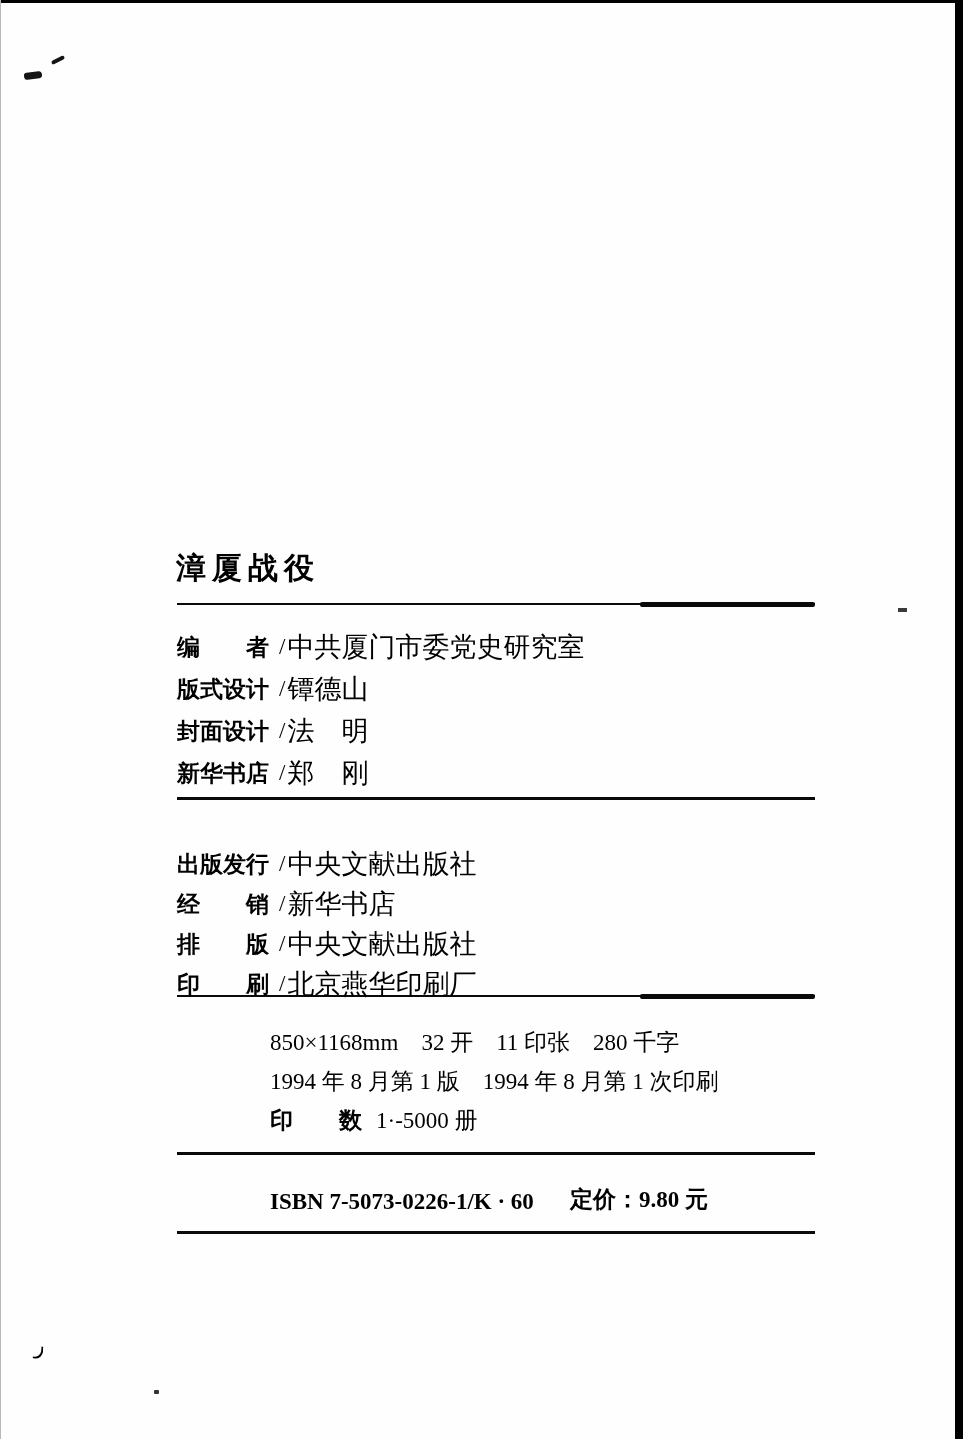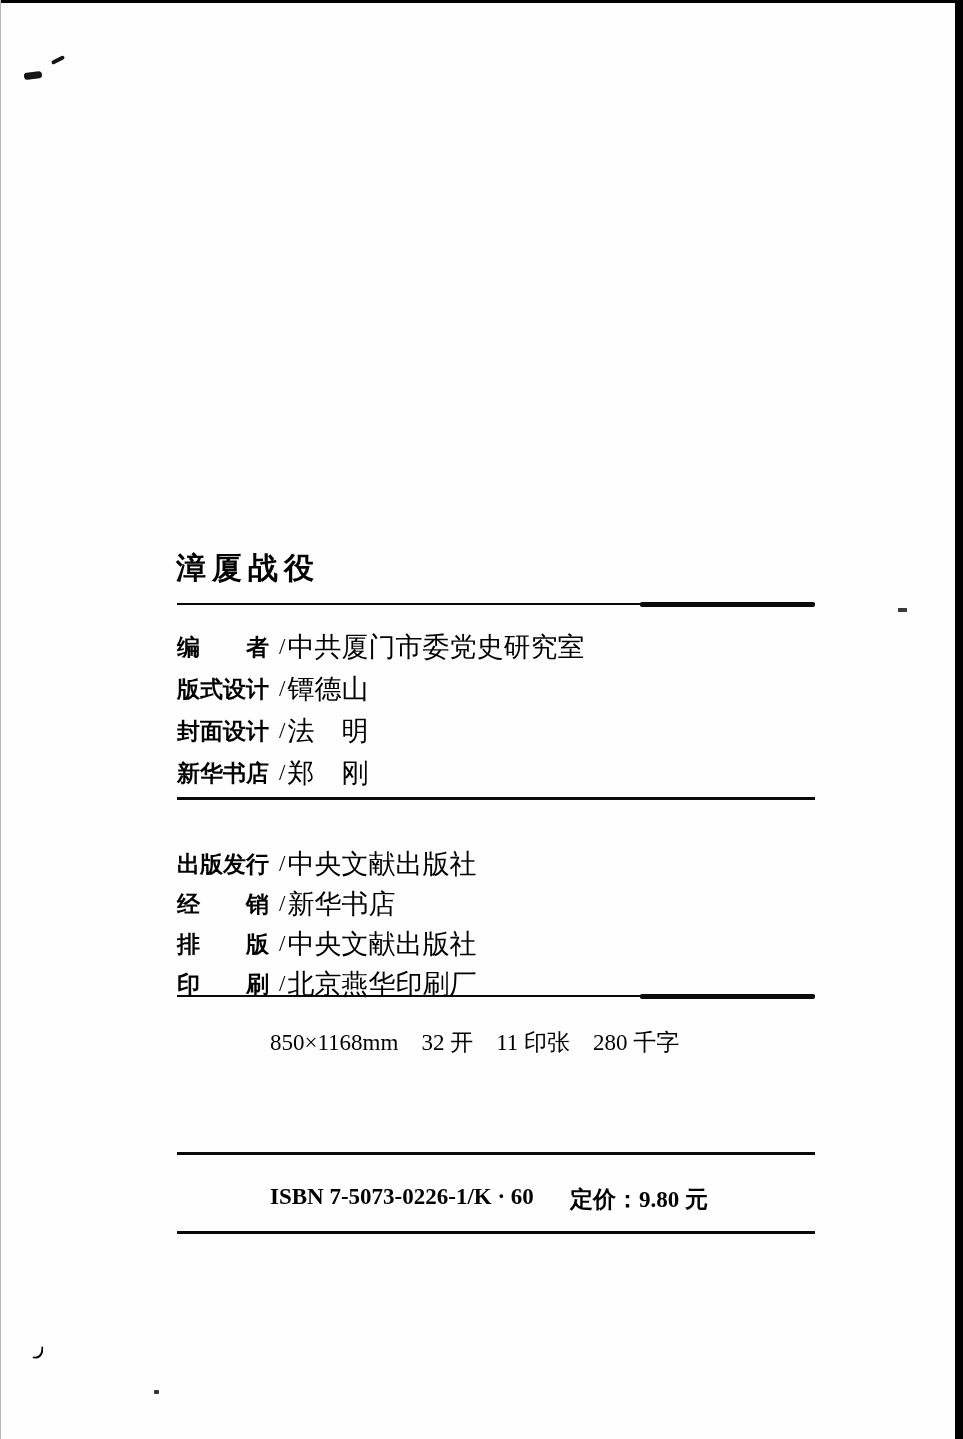--- a/index.html
+++ b/index.html
@@ -42,21 +42,21 @@
   .lbl{display:inline-block;width:100px;font-weight:bold;font-size:23px;flex:none;}
   .sep{font-size:23px;font-family:"Liberation Serif", serif;padding:0 2px;}
   .val{font-size:27px;font-family:"Liberation Serif", serif;}
   
   .specs-block{position:absolute;left:270px;top:1023px;font-family:"Liberation Serif", serif;}
   .srow{height:39px;display:flex;align-items:center;font-size:23px;white-space:nowrap;}
   .lbl2{font-family:"Liberation Sans", sans-serif;font-weight:bold;font-size:23px;
     width:92px;flex:none;}
   .val2{margin-left:14px;}
   
-  .isbn-block{position:absolute;left:270px;top:1184px;display:flex;align-items:flex-start;
+  .isbn-block{position:absolute;left:270px;top:1184px;display:flex;align-items:flex-end;
     font-family:"Liberation Serif", serif;font-weight:bold;font-size:23px;white-space:nowrap;}
   .price{margin-left:36px;}
 </style>
 </head>
 <body>
 
 <div class="page">
 
   <div class="edge-top"></div>
   <div class="edge-right"></div>
@@ -119,20 +119,27 @@
       <span class="lbl">印　　刷</span>
         <span class="sep">/</span>
         <span class="val">北京燕华印刷厂</span>
     </div>
   </div>
 
   <div class="specs-block">
     <div class="srow">
       <span>850×1168mm　32 开　11 印张　280 千字</span>
     </div>
+    <div class="srow">
+      <span>1994 年 8 月第 1 版　1994 年 8 月第 1 次印刷</span>
+    </div>
+    <div class="srow">
+      <span class="lbl2">印　　数</span>
+        <span class="val2">1·-5000 册</span>
+    </div>
   </div>
 
   <div class="isbn-block">
     <span>ISBN 7-5073-0226-1/K · 60</span>
     <span class="price">定价：9.80 元</span>
   </div>
 
 </div>
 
 </body></html>

